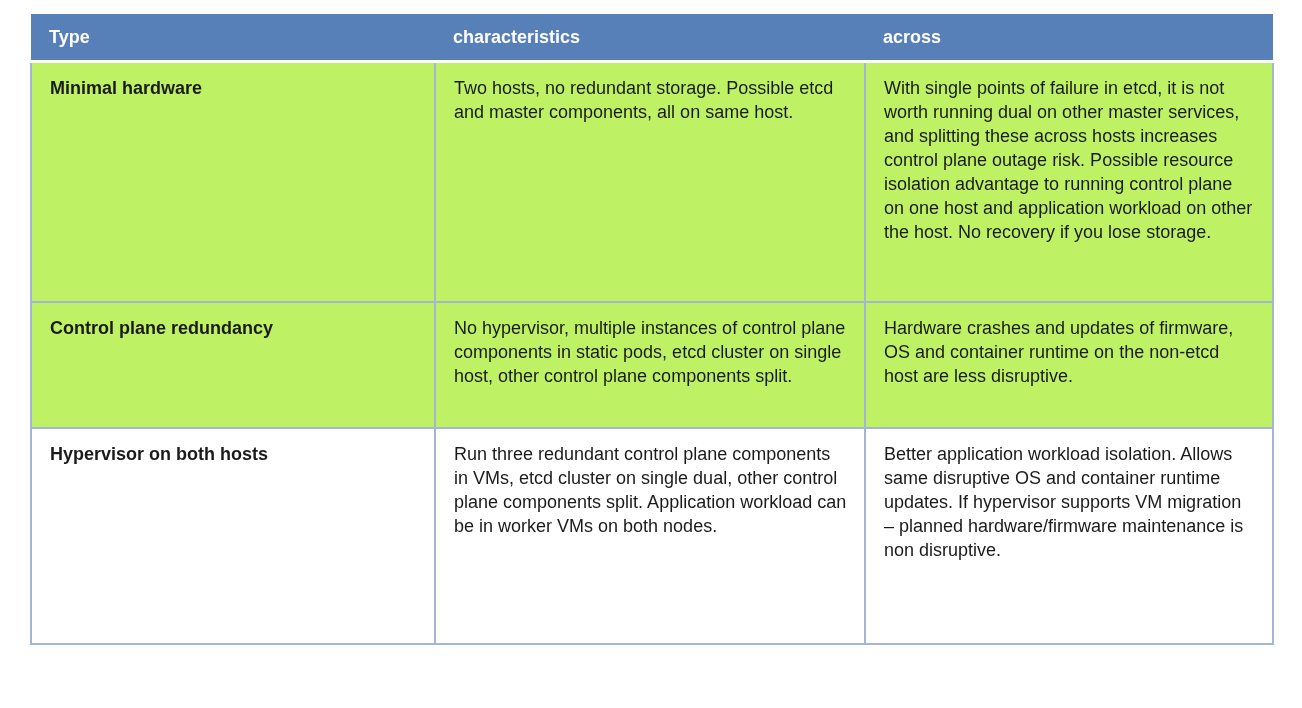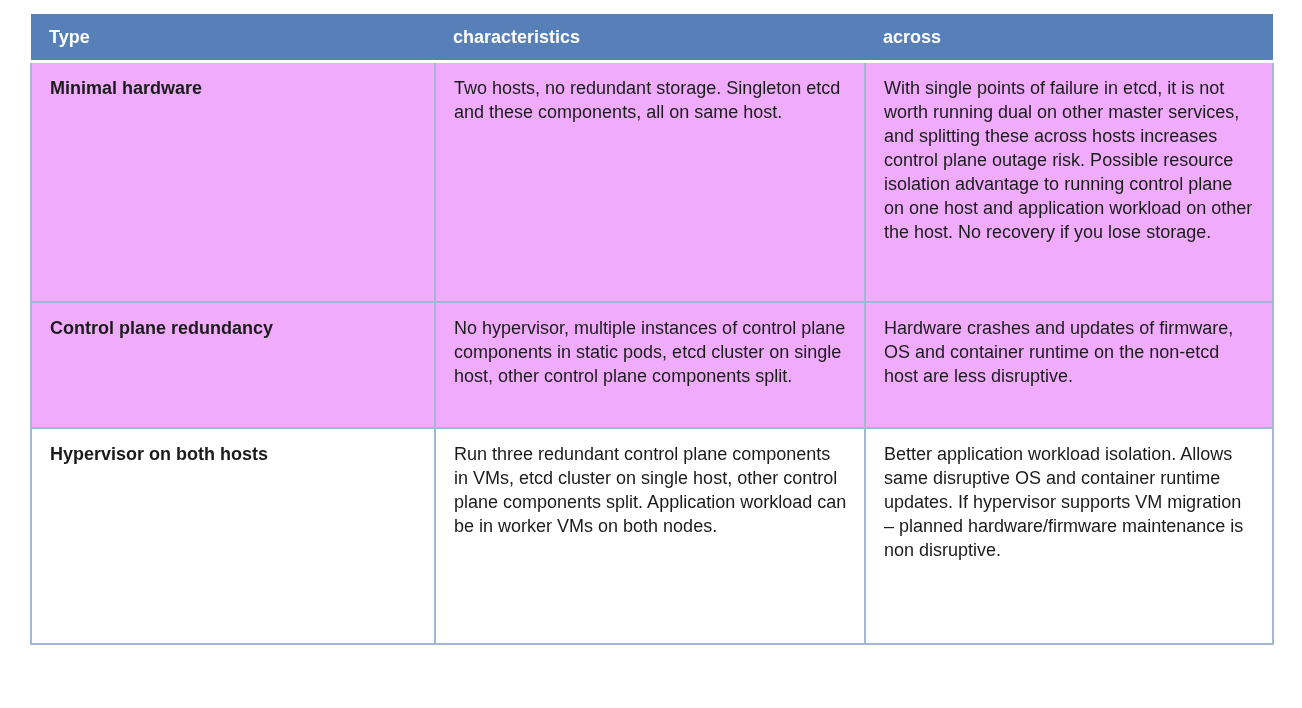--- a/index.html
+++ b/index.html
@@ -41,21 +41,21 @@
     border: 2px solid #a3b6d3;
     vertical-align: top;
     padding: 13px 16px 13px 18px;
     font-size: 18px;
     line-height: 24px;
     color: #1b1b1b;
     background: #ffffff;
     word-wrap: break-word;
   }
   table.comparison tbody tr.striped td {
-    background: #f0abfc;
+    background: #bef264;
   }
   table.comparison tbody td.type-cell {
     font-weight: bold;
   }
   tr.row-h1 { height: 240px; }
   tr.row-h2 { height: 77px; }
   tr.row-h3 { height: 126px; }
   tr.row-h4 { height: 216px; }
 </style>
 </head>
@@ -71,28 +71,28 @@
     <thead>
       <tr>
         <th>Type</th>
         <th>characteristics</th>
         <th>across</th>
       </tr>
     </thead>
     <tbody>
       <tr class="striped row-h1">
         <td class="type-cell">Minimal hardware</td>
-        <td>Two hosts, no redundant storage. Singleton etcd and these components, all on same host.</td>
+        <td>Two hosts, no redundant storage. Possible etcd and master components, all on same host.</td>
         <td>With single points of failure in etcd, it is not worth running dual on other master services, and splitting these across hosts increases control plane outage risk. Possible resource isolation advantage to running control plane on one host and application workload on other the host. No recovery if you lose storage.</td>
       </tr>
       <tr class="striped row-h3">
         <td class="type-cell">Control plane redundancy</td>
         <td>No hypervisor, multiple instances of control plane components in static pods, etcd cluster on single host, other control plane components split.</td>
         <td>Hardware crashes and updates of firmware, OS and container runtime on the non-etcd host are less disruptive.</td>
       </tr>
       <tr class="row-h4">
         <td class="type-cell">Hypervisor on both hosts</td>
-        <td>Run three redundant control plane components in VMs, etcd cluster on single host, other control plane components split. Application workload can be in worker VMs on both nodes.</td>
+        <td>Run three redundant control plane components in VMs, etcd cluster on single dual, other control plane components split. Application workload can be in worker VMs on both nodes.</td>
         <td>Better application workload isolation. Allows same disruptive OS and container runtime updates. If hypervisor supports VM migration – planned hardware/firmware maintenance is non disruptive.</td>
       </tr>
     </tbody>
   </table>
 </div>
 
 </body></html>

